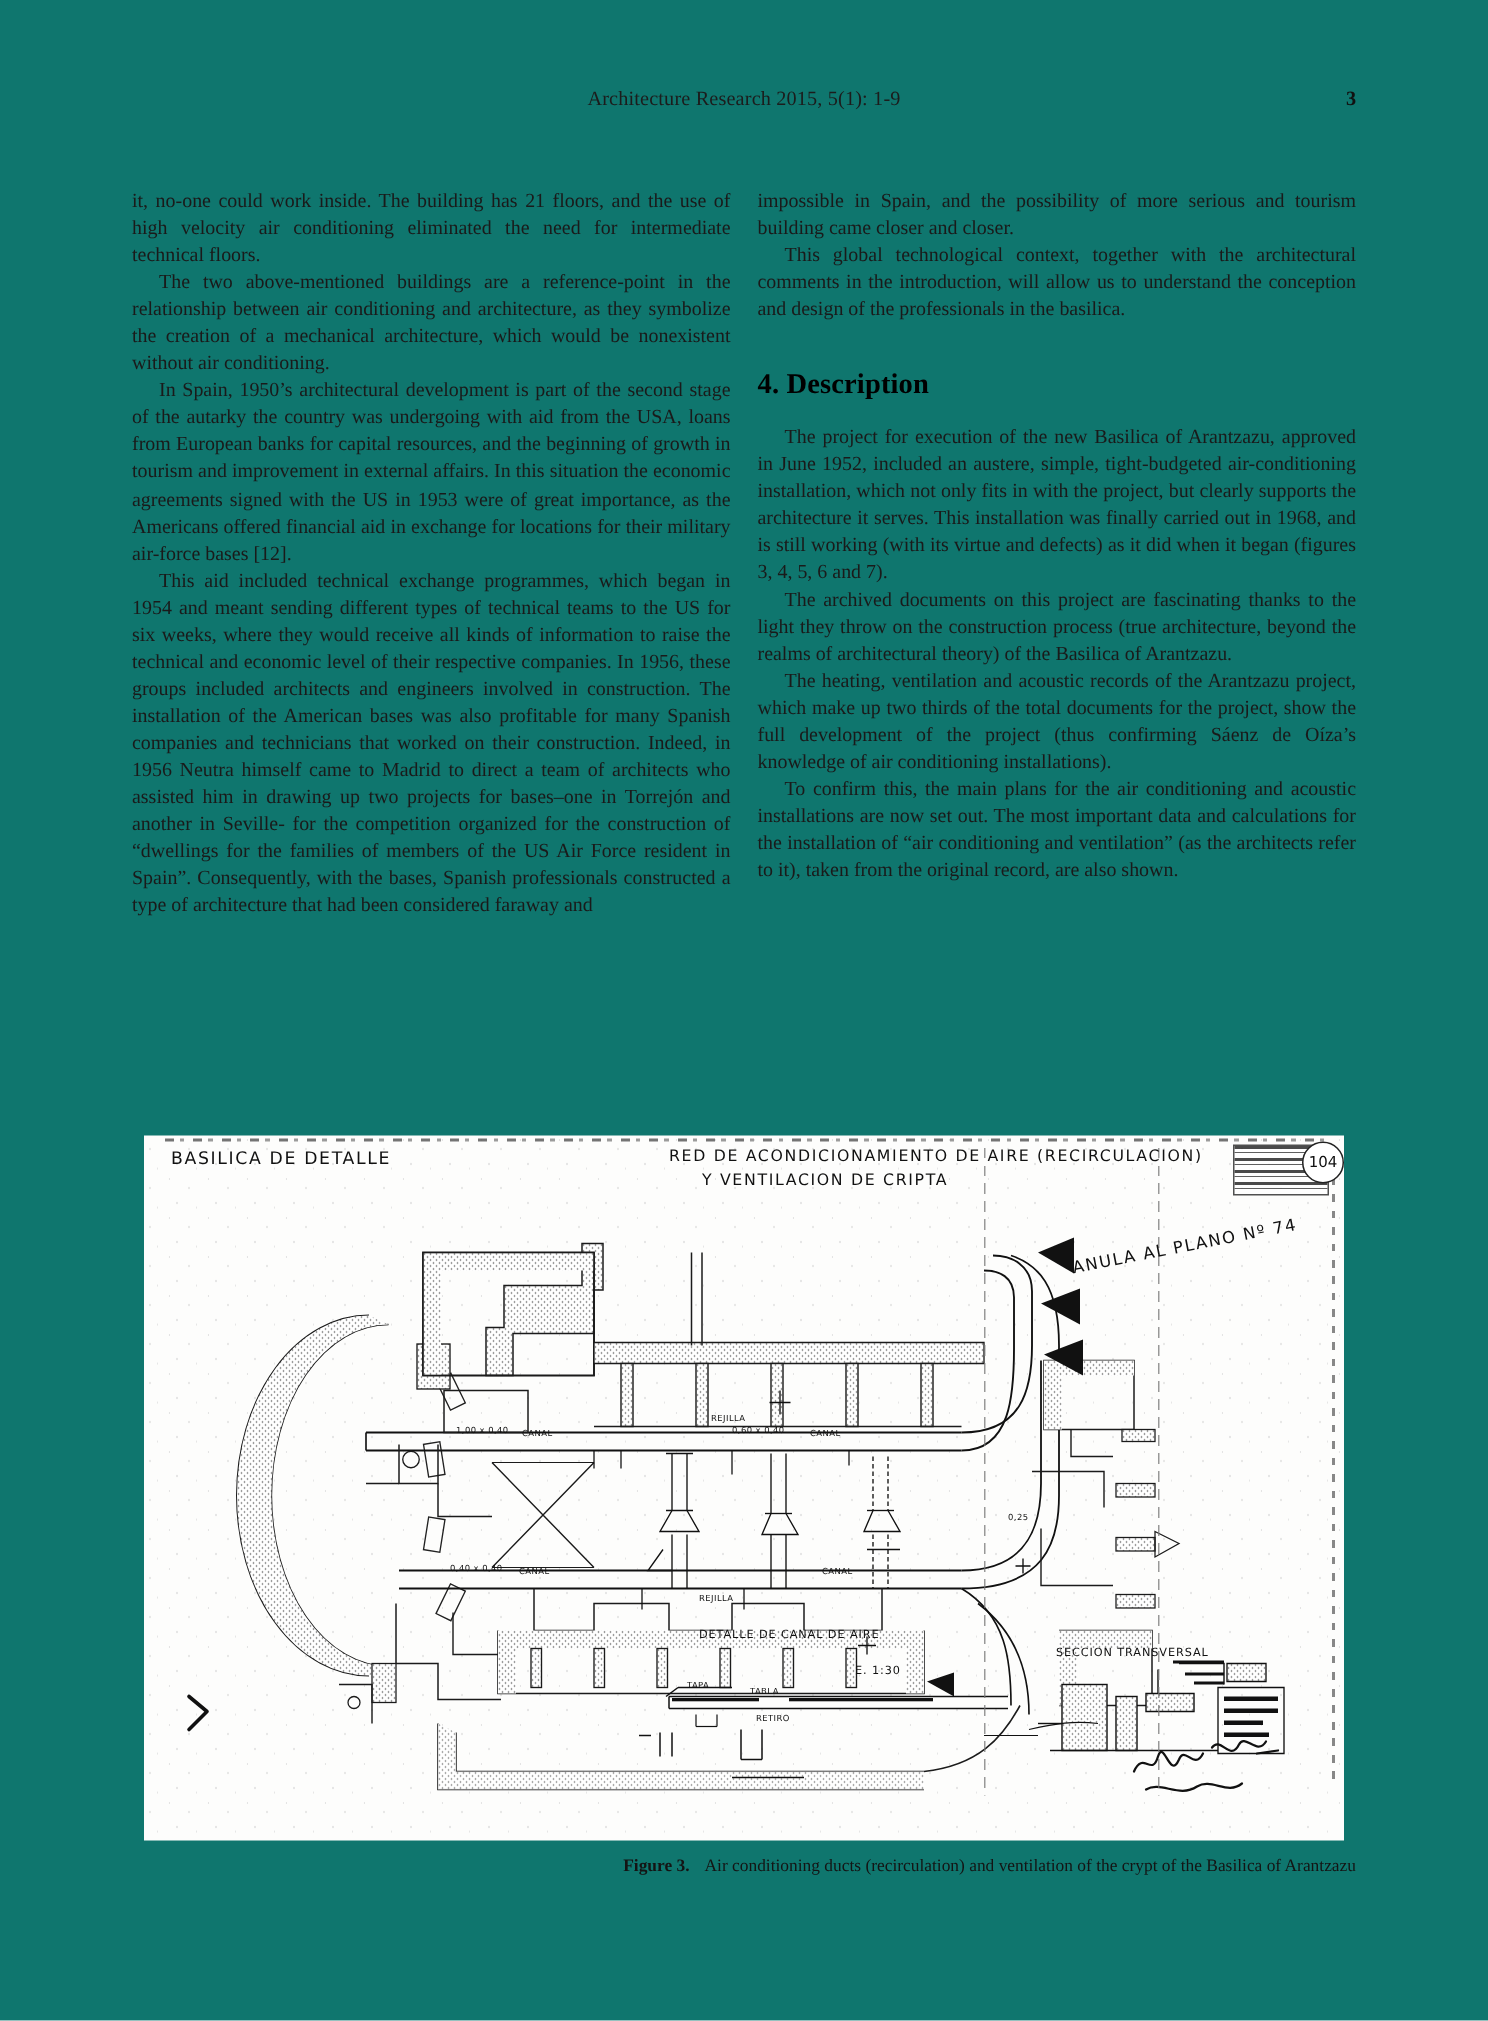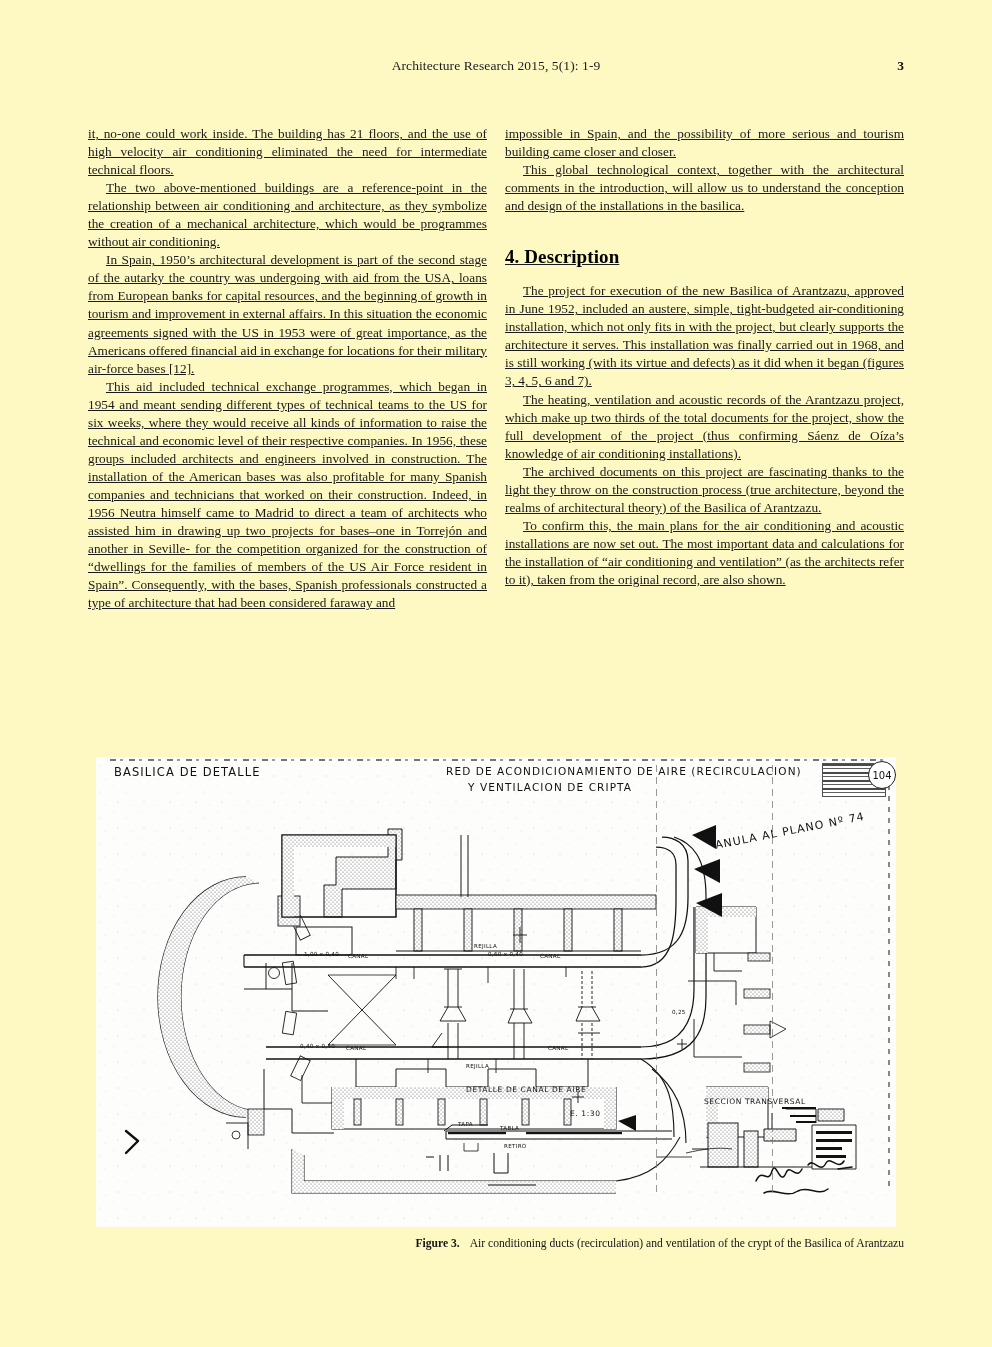--- a/index.html
+++ b/index.html
@@ -11,21 +11,21 @@
     width: 992px;
     height: 1347px;
     position: relative;
     font-family: "Liberation Serif", "DejaVu Serif", serif;
     color: #1a1a1a;
     overflow: hidden;
   }
   .page {
     position: absolute;
     inset: 0;
-    background: #fef9c3;
+    background: #0f766e;
   }
 
   
   .runhead {
     position: absolute;
     top: 58px;
     left: 88px;
     right: 88px;
     height: 20px;
   }
@@ -52,21 +52,20 @@
     top: 125px;
     left: 88px;
     width: 816px;
     height: 620px;
     display: flex;
     gap: 18px;
   }
   .col {
     width: 399px;
     flex: 0 0 399px;
-    text-decoration: underline;
   }
   p.body {
     margin: 0;
     font-size: 13.3px;
     line-height: 18.05px;
     text-align: justify;
     text-indent: 18px;
     color: #1a1a1a;
     hyphens: none;
   }
@@ -181,36 +180,36 @@
 
   <div class="runhead">
     <div class="runhead-title">Architecture Research 2015, 5(1): 1-9</div>
     <div class="runhead-page">3</div>
   </div>
 
   <div class="columns">
 
     <div class="col">
       <p class="body noindent">it, no-one could work inside. The building has 21 floors, and the use of high velocity air conditioning eliminated the need for intermediate technical floors.</p>
-      <p class="body">The two above-mentioned buildings are a reference-point in the relationship between air conditioning and architecture, as they symbolize the creation of a mechanical architecture, which would be programmes without air conditioning.</p>
+      <p class="body">The two above-mentioned buildings are a reference-point in the relationship between air conditioning and architecture, as they symbolize the creation of a mechanical architecture, which would be nonexistent without air conditioning.</p>
       <p class="body">In Spain, 1950’s architectural development is part of the second stage of the autarky the country was undergoing with aid from the USA, loans from European banks for capital resources, and the beginning of growth in tourism and improvement in external affairs. In this situation the economic agreements signed with the US in 1953 were of great importance, as the Americans offered financial aid in exchange for locations for their military air-force bases [12].</p>
       <p class="body">This aid included technical exchange programmes, which began in 1954 and meant sending different types of technical teams to the US for six weeks, where they would receive all kinds of information to raise the technical and economic level of their respective companies. In 1956, these groups included architects and engineers involved in construction. The installation of the American bases was also profitable for many Spanish companies and technicians that worked on their construction. Indeed, in 1956 Neutra himself came to Madrid to direct a team of architects who assisted him in drawing up two projects for bases–one in Torrejón and another in Seville- for the competition organized for the construction of “dwellings for the families of members of the US Air Force resident in Spain”. Consequently, with the bases, Spanish professionals constructed a type of architecture that had been considered faraway and</p>
     </div>
 
     <div class="col">
       <p class="body noindent">impossible in Spain, and the possibility of more serious and tourism building came closer and closer.</p>
-      <p class="body">This global technological context, together with the architectural comments in the introduction, will allow us to understand the conception and design of the installations in the basilica.</p>
+      <p class="body">This global technological context, together with the architectural comments in the introduction, will allow us to understand the conception and design of the professionals in the basilica.</p>
 
       <div class="sec-gap-before"></div>
       <h2 class="section">4. Description</h2>
       <div class="sec-gap-after"></div>
 
       <p class="body">The project for execution of the new Basilica of Arantzazu, approved in June 1952, included an austere, simple, tight-budgeted air-conditioning installation, which not only fits in with the project, but clearly supports the architecture it serves. This installation was finally carried out in 1968, and is still working (with its virtue and defects) as it did when it began (figures 3, 4, 5, 6 and 7).</p>
+      <p class="body">The archived documents on this project are fascinating thanks to the light they throw on the construction process (true architecture, beyond the realms of architectural theory) of the Basilica of Arantzazu.</p>
       <p class="body">The heating, ventilation and acoustic records of the Arantzazu project, which make up two thirds of the total documents for the project, show the full development of the project (thus confirming Sáenz de Oíza’s knowledge of air conditioning installations).</p>
-      <p class="body">The archived documents on this project are fascinating thanks to the light they throw on the construction process (true architecture, beyond the realms of architectural theory) of the Basilica of Arantzazu.</p>
       <p class="body">To confirm this, the main plans for the air conditioning and acoustic installations are now set out. The most important data and calculations for the installation of “air conditioning and ventilation” (as the architects refer to it), taken from the original record, are also shown.</p>
     </div>
   </div>
 
   <div class="figure-wrap">
     <div class="plate">
 
       <div class="plate-edge-top"></div>
       <div class="plate-edge-right"></div>
       <div class="divider-v" style="left:560px;"></div>

